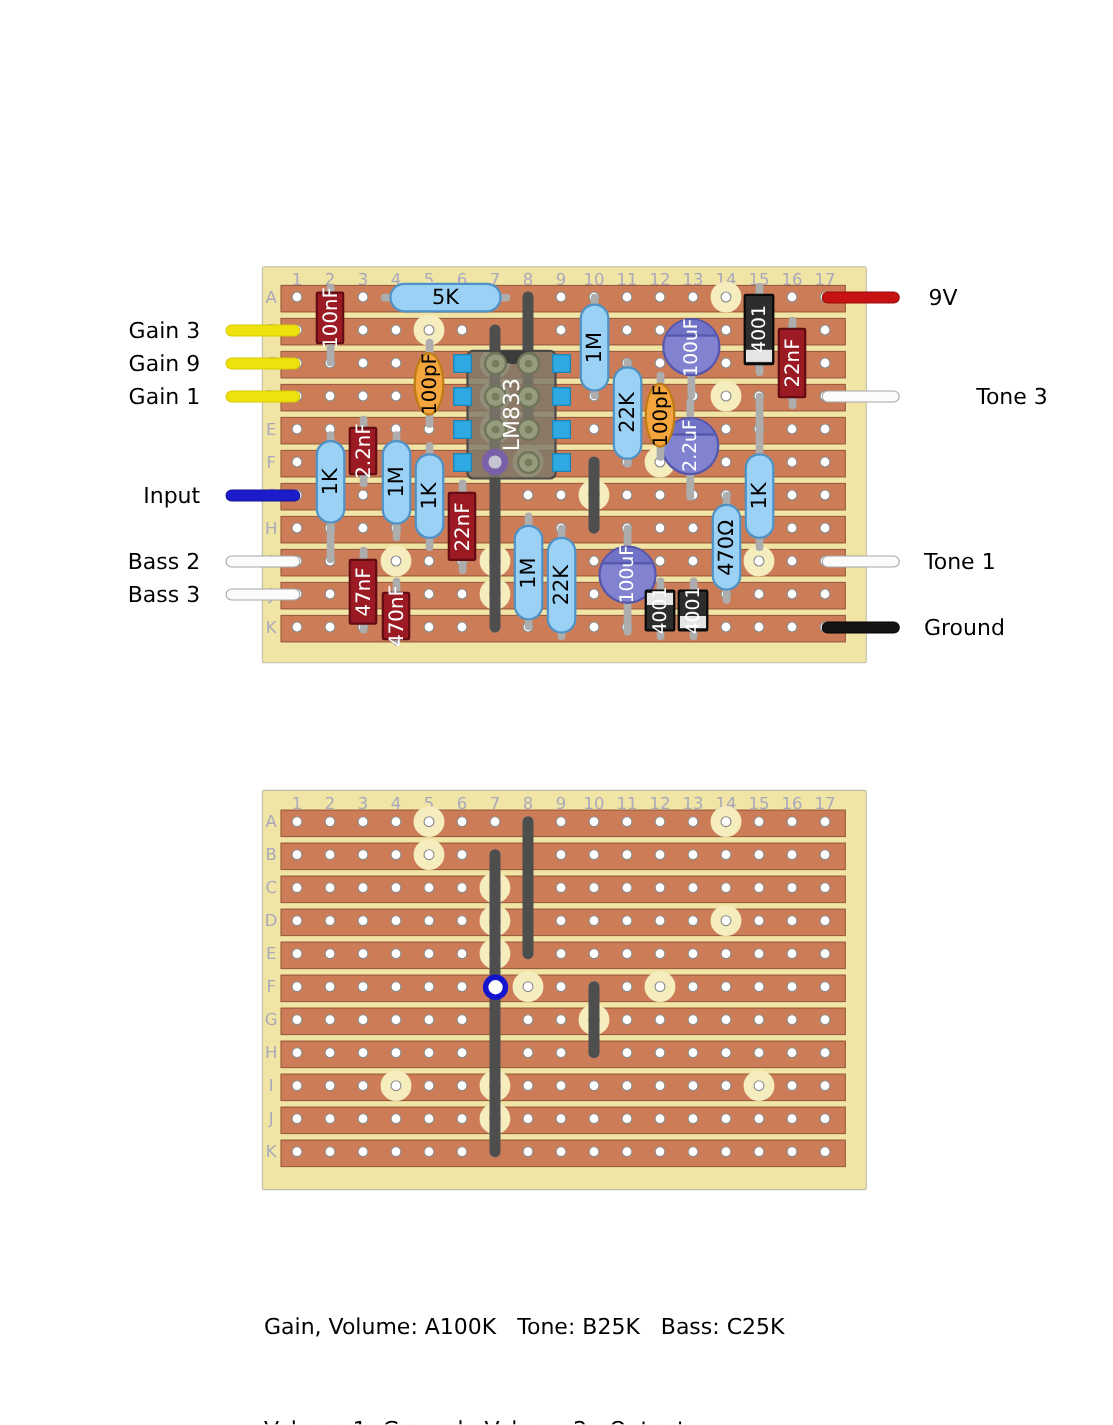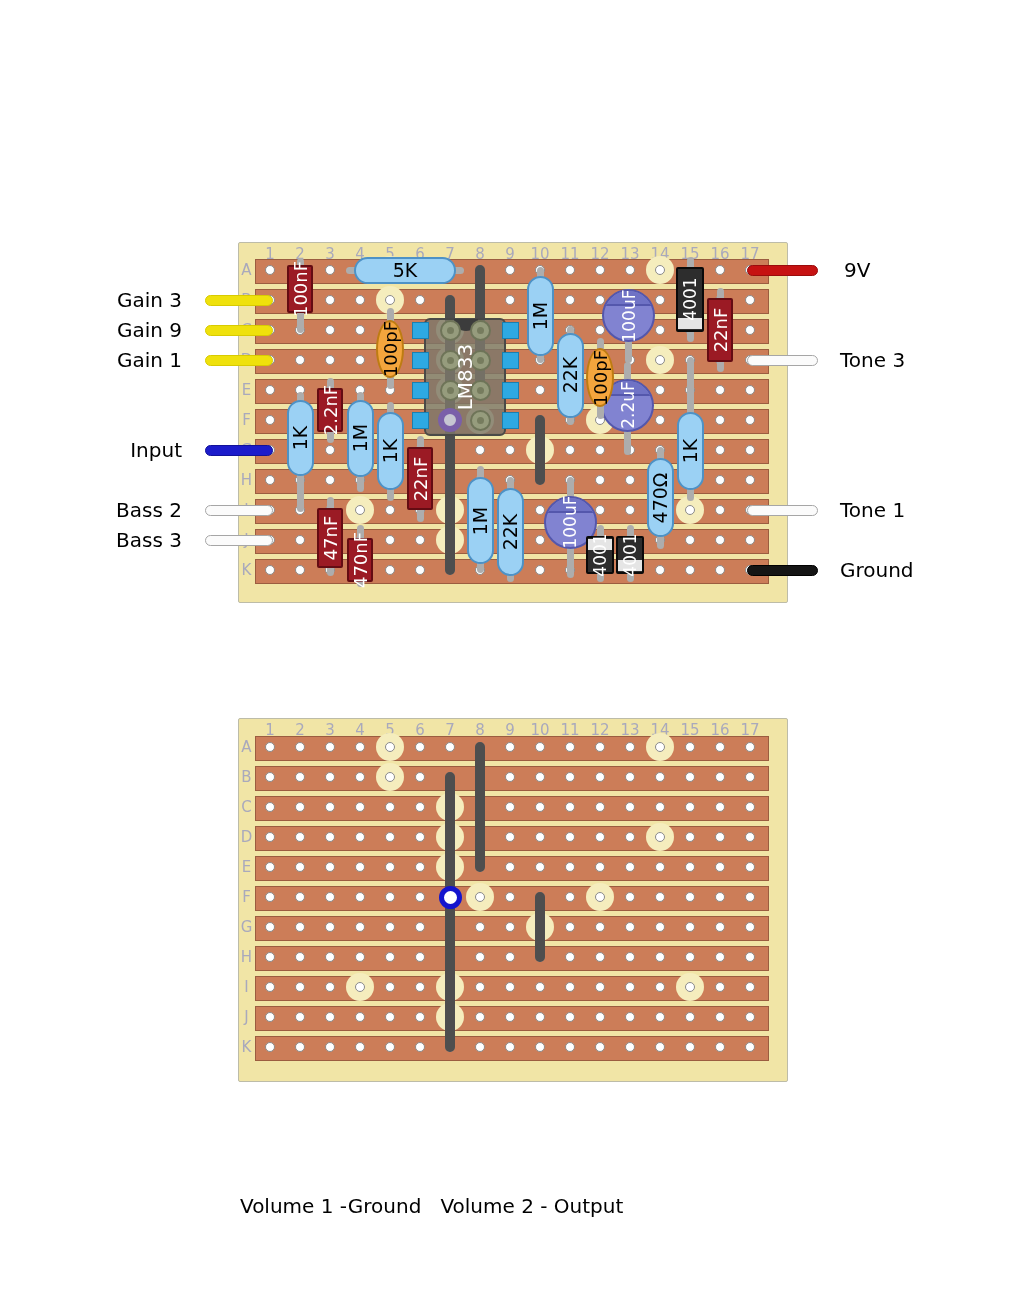--- a/index.html
+++ b/index.html
@@ -632,29 +632,30 @@
       <div style="position: absolute; left: 745px; top: 1012px; width: 10px; height: 10px; border-radius: 50%; background: rgb(255, 255, 255); border: 1.5px solid rgb(138, 138, 138); box-sizing: border-box;"></div>
       <div style="position: absolute; left: 745px; top: 1042px; width: 10px; height: 10px; border-radius: 50%; background: rgb(255, 255, 255); border: 1.5px solid rgb(138, 138, 138); box-sizing: border-box;"></div>
       <div style="position: absolute; left: 475px; top: 742px; width: 10px; height: 130px; background: rgb(78, 78, 78); border-radius: 5px;"></div>
       <div style="position: absolute; left: 445px; top: 772px; width: 10px; height: 130px; background: rgb(78, 78, 78); border-radius: 5px;"></div>
       <div style="position: absolute; left: 445px; top: 892px; width: 10px; height: 160px; background: rgb(78, 78, 78); border-radius: 5px;"></div>
       <div style="position: absolute; left: 535px; top: 892px; width: 10px; height: 70px; background: rgb(78, 78, 78); border-radius: 5px;"></div>
       <div style="position: absolute; left: 438.5px; top: 885.5px; width: 23px; height: 23px; border-radius: 50%; background: rgb(255, 255, 255); border: 5.5px solid rgb(20, 20, 206); box-sizing: border-box;"></div>
     </div>
 
   <div class="notes">
+    <div>Gain, Volume: A100K   Tone: B25K   Bass: C25K</div>
     <div>Volume 1 -Ground   Volume 2 - Output</div>
     
   </div>
 
   <div id="io-labels">
       <div class="iolabel left" style="position: absolute; left: 57px; top: 287px;">Gain 3</div>
       <div class="iolabel left" style="position: absolute; left: 57px; top: 317px;">Gain 9</div>
       <div class="iolabel left" style="position: absolute; left: 57px; top: 347px;">Gain 1</div>
       <div class="iolabel left" style="position: absolute; left: 57px; top: 437px;">Input</div>
       <div class="iolabel left" style="position: absolute; left: 57px; top: 497px;">Bass 2</div>
       <div class="iolabel left" style="position: absolute; left: 57px; top: 527px;">Bass 3</div>
       <div class="iolabel right" style="position: absolute; left: 844px; top: 257px;">9V</div>
-      <div class="iolabel right" style="position: absolute; left: 840px; top: 347px;">Tone 3</div>
+      <div class="iolabel right" style="position: absolute; left: 840px; top: 347px; text-align: center;">Tone 3</div>
       <div class="iolabel right" style="position: absolute; left: 840px; top: 497px;">Tone 1</div>
       <div class="iolabel right" style="position: absolute; left: 840px; top: 557px;">Ground</div>
     </div>
 </div>
 
 </body></html>

